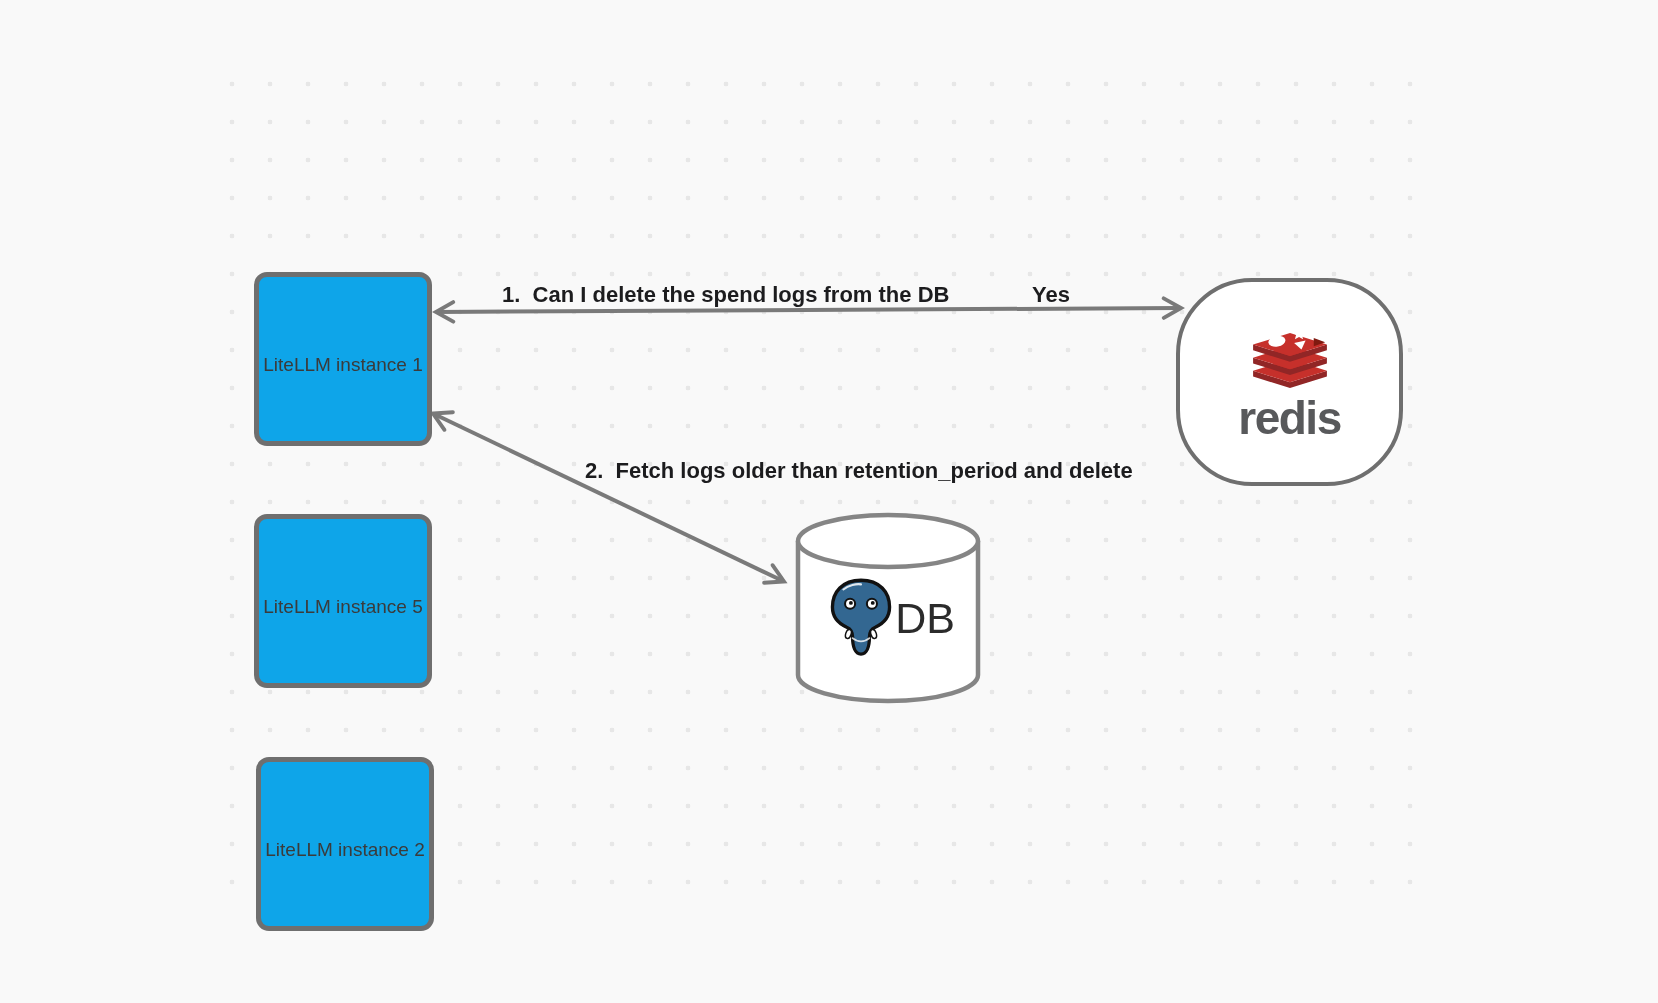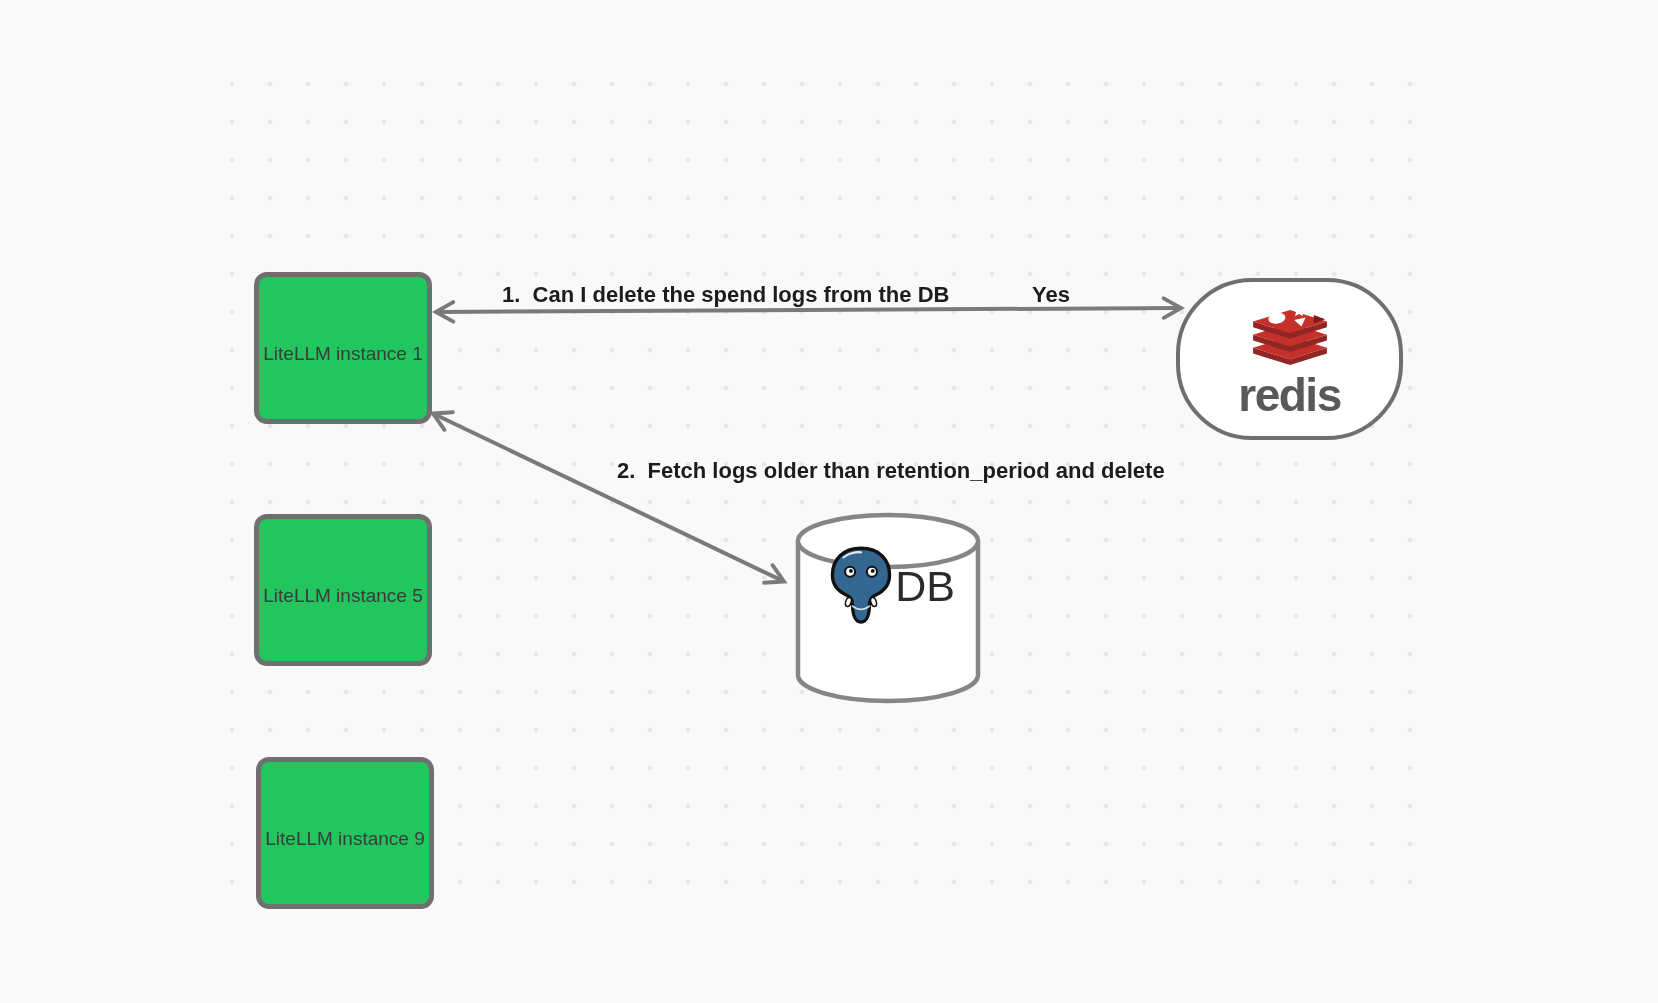--- a/index.html
+++ b/index.html
@@ -15,40 +15,40 @@
     position: absolute;
     left: 213px; top: 65px;
     width: 1216px; height: 836px;
     background-image: radial-gradient(circle, #e7e7e7 2.3px, rgba(0,0,0,0) 2.6px);
     background-size: 38px 38px;
     background-position: 0 0;
   }
 
   .inst-box {
     position: absolute;
-    width: 178px; height: 152px;
-    background: #22c55e;
+    width: 178px; height: 174px;
+    background: #0ea5e9;
     border: 5px solid #6f6f6f;
     border-radius: 13px;
     display: flex; align-items: center; justify-content: center;
     padding-top: 12px;
   }
   .inst-box .inst-label {
     font-size: 19px;
     color: #3b3b3b;
     white-space: nowrap;
   }
   .inst-1 { left: 254px; top: 272px; }
   .inst-2 { left: 254px; top: 514px; }
   .inst-3 { left: 256px; top: 757px; }
 
   .redis-node {
     position: absolute;
     left: 1176px; top: 278px;
-    width: 227px; height: 162px;
+    width: 227px; height: 208px;
     background: #ffffff;
     border: 4.5px solid #6f6f6f;
     border-radius: 76px;
     display: flex; flex-direction: column; align-items: center; justify-content: center;
   }
   .redis-wordmark {
     font-size: 46px;
     font-weight: 700;
     letter-spacing: -1.5px;
     color: #58595b;
@@ -65,27 +65,27 @@
   .flow-label {
     position: absolute;
     font-size: 22px;
     font-weight: 700;
     color: #1c1c1e;
     white-space: pre;
     line-height: 1.2;
   }
   .label-1 { left: 502px; top: 282px; }
   .label-yes { left: 1024px; top: 282px; margin-left: 8px; }
-  .label-2 { left: 585px; top: 458px; margin-left: 32px; }
+  .label-2 { left: 585px; top: 458px; }
 
   .db-cylinder { position: absolute; left: 795px; top: 511px; }
 
   .db-content {
     position: absolute;
-    left: 806px; top: 540px;
+    left: 806px; top: 572px;
     width: 166px; height: 92px;
     display: flex; align-items: center; justify-content: center;
   }
   .db-label {
     font-size: 43px;
     color: #2b2b2b;
     line-height: 1;
     margin-left: -4px;
   }
 </style>
@@ -106,21 +106,21 @@
     <line x1="434" y1="414" x2="783" y2="581" stroke="#7a7a7a" stroke-width="4" marker-start="url(#ah)" marker-end="url(#ah)"></line>
   </svg>
 
   <div class="inst-box inst-1">
     <span class="inst-label">LiteLLM instance 1</span>
   </div>
   <div class="inst-box inst-2">
     <span class="inst-label">LiteLLM instance 5</span>
   </div>
   <div class="inst-box inst-3">
-    <span class="inst-label">LiteLLM instance 9</span>
+    <span class="inst-label">LiteLLM instance 2</span>
   </div>
 
   <div class="redis-node">
     <svg width="82" height="76" viewBox="0 0 100 92" xmlns="http://www.w3.org/2000/svg">
 
       <path d="M5 58 L50 72 L95 58 L95 65 L50 79 L5 65 Z" fill="#912626"></path>
       <polygon points="50,44 95,58 50,72 5,58" fill="#c6302b"></polygon>
 
       <path d="M5 42 L50 56 L95 42 L95 49 L50 63 L5 49 Z" fill="#912626"></path>
       <polygon points="50,28 95,42 50,56 5,42" fill="#c6302b"></polygon>

